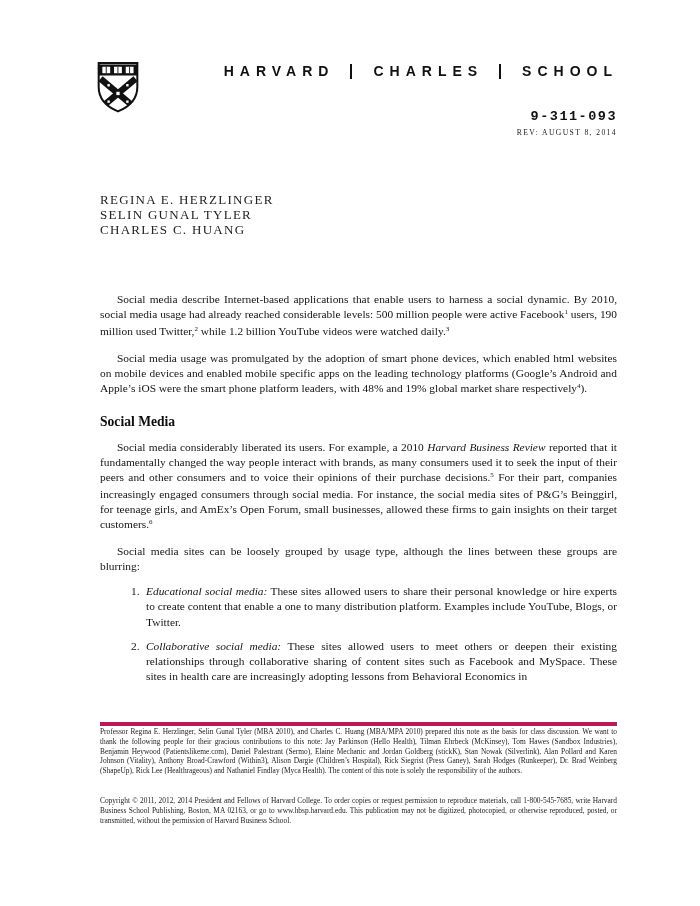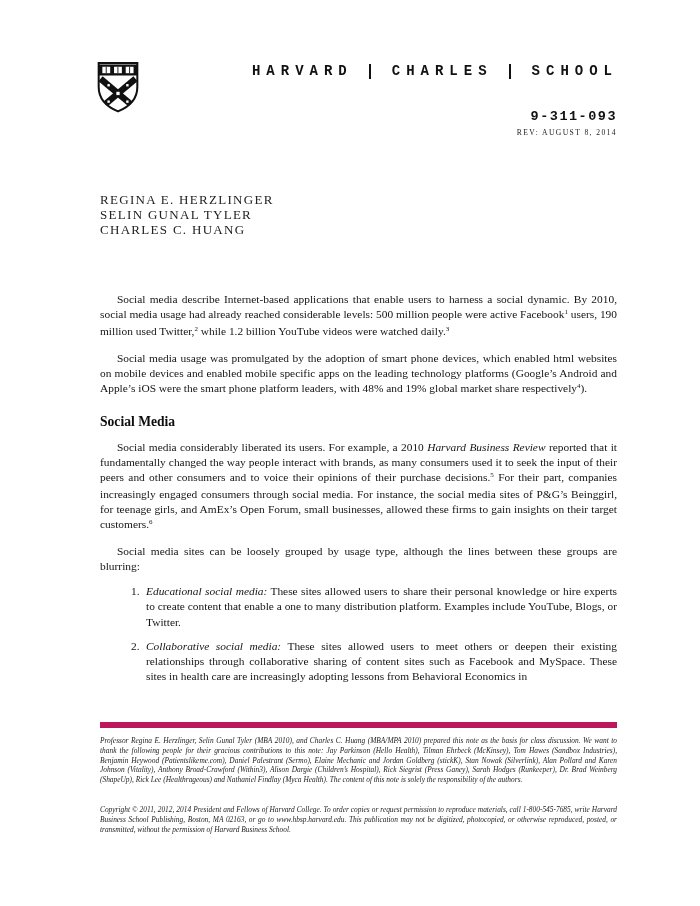--- a/index.html
+++ b/index.html
@@ -11,21 +11,21 @@
     color: #111111;
     font-family: "Liberation Serif", serif;
     overflow: hidden;
   }
 
   
   .logo { position: absolute; left: 95px; top: 60px; width: 46px; height: 54px; }
   .wordmark {
     position: absolute; top: 63px; right: 82px;
     display: flex; align-items: center; gap: 21px;
-    font-family: Liberation Mono, monospace;
+    font-family: Liberation Sans, sans-serif;
     font-weight: bold; font-size: 14px; letter-spacing: 6px;
     color: #111;
     white-space: nowrap;
   }
   .wordmark .bar { width: 2px; height: 15px; background: #111; margin-left: -5px; }
 
   .docnum-block { position: absolute; top: 109px; right: 83px; text-align: right; }
   .docnum {
     font-family: Liberation Mono, monospace;
     font-weight: bold; font-size: 13.5px; letter-spacing: 1.5px; color: #111;
@@ -68,23 +68,22 @@
     flex: 1;
     font-size: 11.4px; line-height: 15.1px;
     text-align: justify; color: #141414;
   }
   .run-i { font-style: italic; }
   .run-sup { font-size: 7px; position: relative; top: -4px; }
 
   
   .footer {
     position: absolute; left: 100px; top: 722px; width: 517px;
-    border-top: 6px solid #be185d;
-    padding-top: 8px;
-    font-style: italic;
+    border-top: 4px solid #be185d;
+    padding-top: 1px;
   }
   .footer .note, .footer .copyright {
     font-size: 7.4px; line-height: 9.8px;
     text-align: justify; color: #1c1c1c;
     margin: 0;
   }
   .footer .copyright { margin-top: 20px; }
 </style>
 </head>
 <body>

